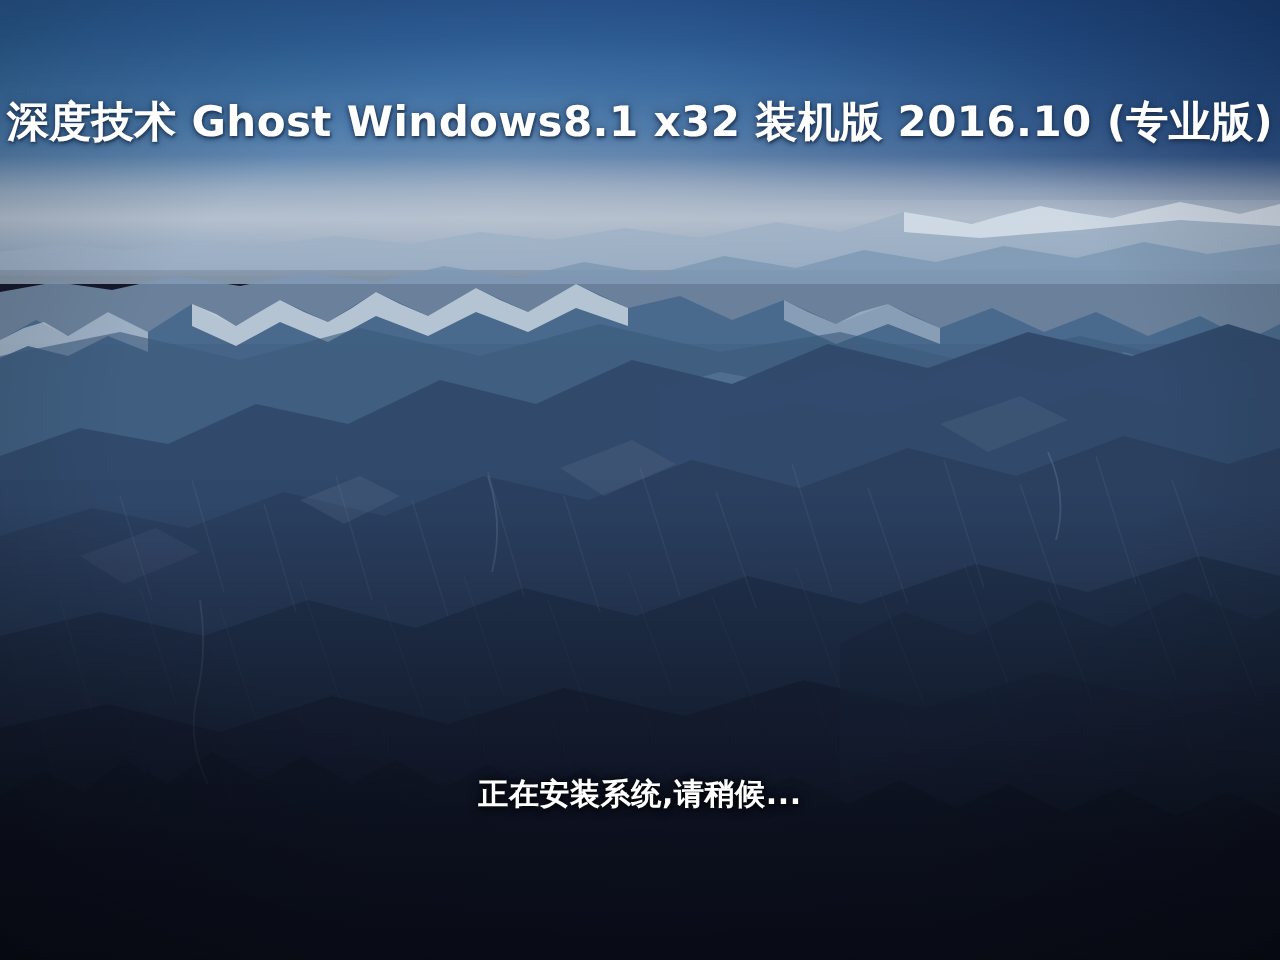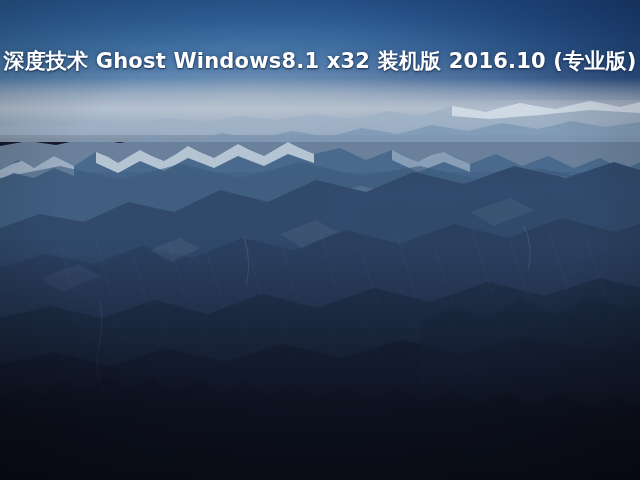--- a/index.html
+++ b/index.html
@@ -275,14 +275,17 @@
     </g>
   </svg>
 
   <div class="bottom-dark"></div>
   <div class="vignette"></div>
 
   <div class="title-bar">
     <span class="title-text">深度技术 Ghost Windows8.1 x32 装机版 2016.10 (专业版)</span>
   </div>
 
+  <div class="status-bar">
+    <span class="status-text">正在安装系统,请稍候...</span>
+  </div>
 
 </div>
 
 </body></html>

